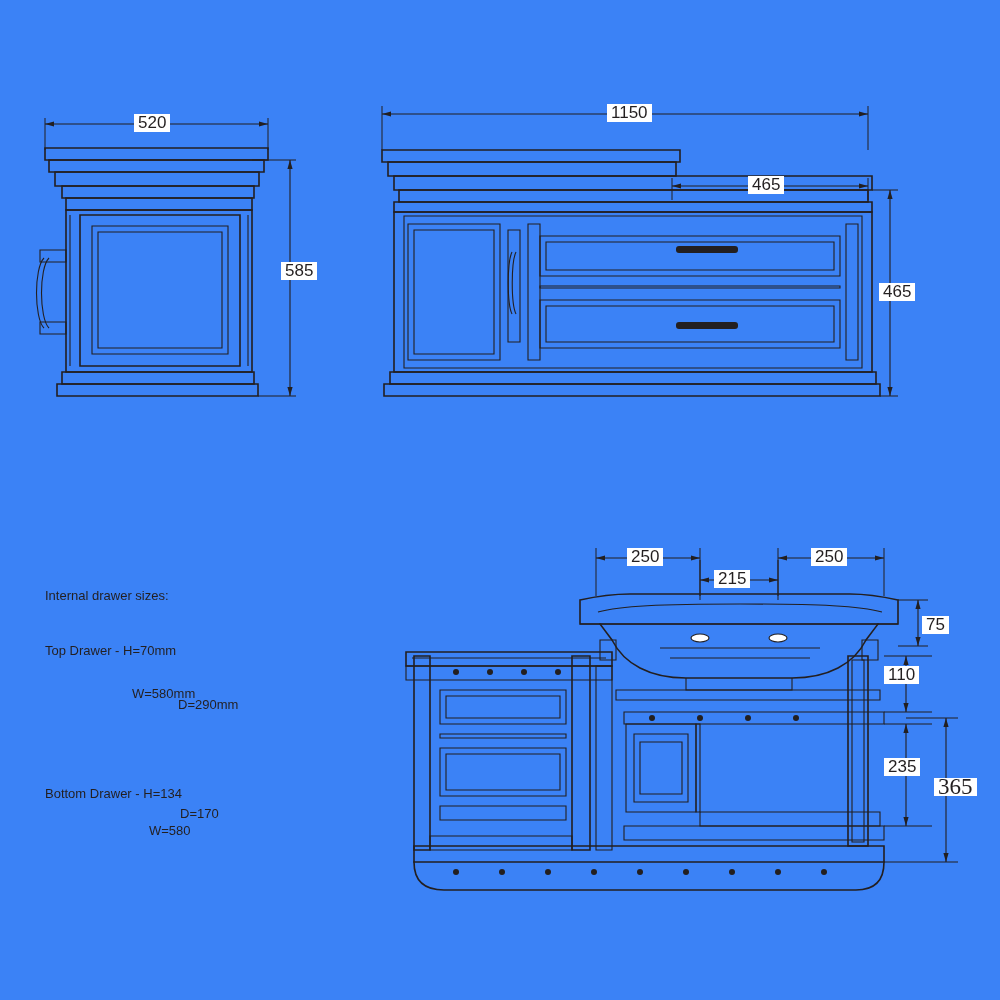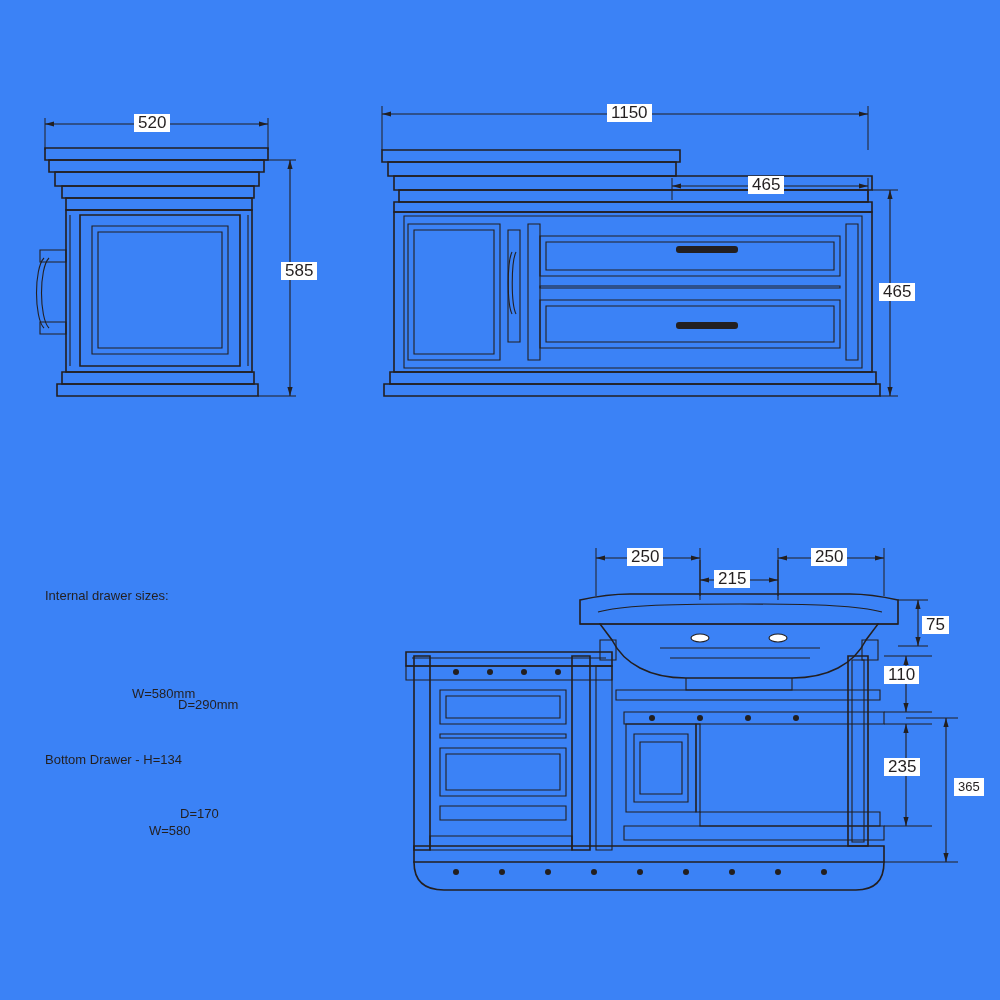--- a/index.html
+++ b/index.html
@@ -284,24 +284,25 @@
   <div class="dimtext" style="left:714px; top:570px;">215</div>
 
   <div class="dimtext" style="left:811px; top:548px;">250</div>
 
   <div class="dimtext" style="left:922px; top:616px;">75</div>
 
   <div class="dimtext" style="left:884px; top:666px;">110</div>
 
   <div class="dimtext" style="left:884px; top:758px;">235</div>
 
-  <div class="dimtext" style="left:954px; top:778px; font-size:13px;">365</div>
+  <div class="dimtext" style="left:934px; top:778px; font-size:23px;font-family:Liberation Serif, serif;">365</div>
 
   <div class="note" style="left:45px; top:583px;">Internal drawer sizes:</div>
 
+  <div class="note" style="left:45px; top:638px;">Top Drawer - H=70mm</div>
   <div class="note" style="left:132px; top:681px;">W=580mm</div>
   <div class="note" style="left:164px; top:692px;margin-left:14px;">D=290mm</div>
 
-  <div class="note" style="left:45px; top:747px;text-align:right;">Bottom Drawer - H=134</div>
+  <div class="note" style="left:45px; top:781px;text-align:right;">Bottom Drawer - H=134</div>
   <div class="note" style="left:149px; top:818px;">W=580</div>
   <div class="note" style="left:180px; top:801px;">D=170</div>
 
 </div>
 
 </body></html>

